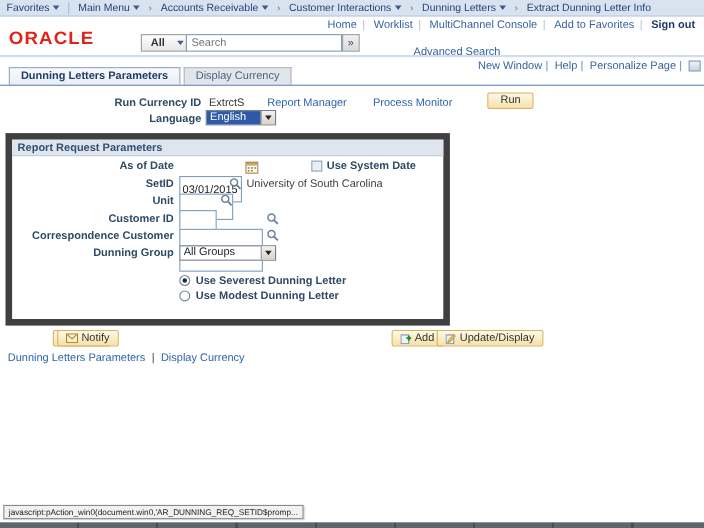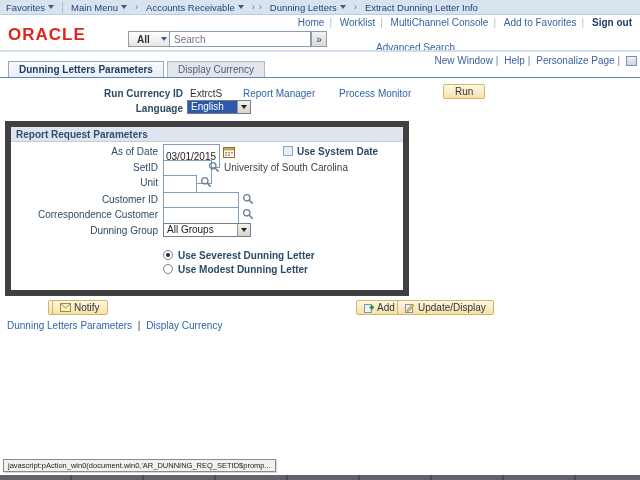--- a/index.html
+++ b/index.html
@@ -66,23 +66,23 @@
   .sel-box .btn{width:13px;background:linear-gradient(#f4f2ec,#d7d3c9);border-left:1px solid #9a958a;
                 display:flex;align-items:center;justify-content:center;}
   .tri-down{width:0;height:0;border-left:3px solid transparent;border-right:3px solid transparent;
             border-top:4px solid #222;}
 
   
   .groupbox{position:absolute;left:5px;top:121px;width:404px;height:175px;border:6px solid #404040;
             background:#fff;}
   .groupbox-hdr{height:15px;background:#dfe5ee;border-bottom:1px solid #c5ccd6;line-height:15px;
                 padding-left:5px;font-weight:bold;color:#31506f;}
-  .g-lbl{position:absolute;left:0;width:147px;font-weight:normal;color:#2f4a66;text-align:right;}
+  .g-lbl{position:absolute;left:0;width:147px;font-weight:bold;color:#2f4a66;text-align:right;}
   .g-input{position:absolute;height:24px;border:1px solid #7f9db9;font-family:"Liberation Sans",sans-serif;
-           font-size:10px;padding:0 2px;color:#222;background:#fff;}
+           font-size:10px;padding:0 2px;color:#222;background:#fff;margin-top:16px;}
   .icon-btn{position:absolute;cursor:pointer;line-height:0;}
   .checkbox{position:absolute;width:10px;height:10px;border:1px solid #93a5bb;background:#e8eef5;cursor:pointer;}
   .radio{position:absolute;width:10px;height:10px;border:1px solid #76828f;border-radius:50%;
          background:#fff;cursor:pointer;}
   .radio.sel::after{content:"";position:absolute;left:2px;top:2px;width:4px;height:4px;border-radius:50%;
                     background:#16294a;}
   .desc-text{position:absolute;color:#3f3f3f;}
 
   
   .footer-links{position:absolute;left:7px;top:320px;white-space:nowrap;}
@@ -108,20 +108,24 @@
     <span class="crumb-item">
       <span>Main Menu</span>
       <span class="dd-arrow"></span>
     </span>
     <span class="crumb-sep">›</span>
     <span class="crumb-item">
       <span>Accounts Receivable</span>
       <span class="dd-arrow"></span>
     </span>
     <span class="crumb-sep">›</span>
+    <span class="crumb-item">
+      <span>Customer Interactions</span>
+      <span class="dd-arrow"></span>
+    </span>
     <span class="crumb-sep">›</span>
     <span class="crumb-item">
       <span>Dunning Letters</span>
       <span class="dd-arrow"></span>
     </span>
     <span class="crumb-sep">›</span>
     <span class="crumb-item">
       <span>Extract Dunning Letter Info</span>
     </span>
   </div>

